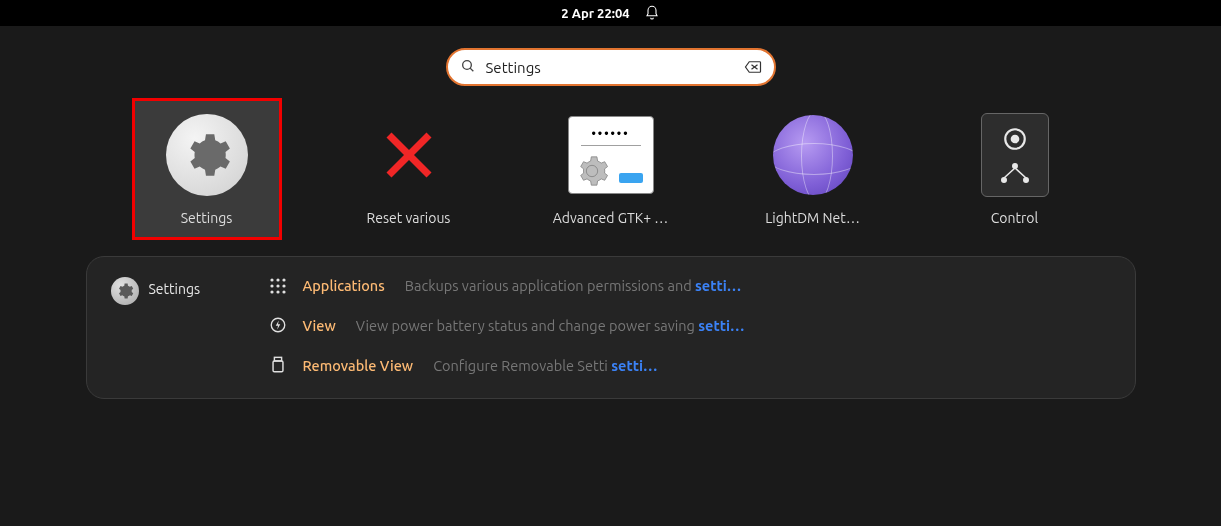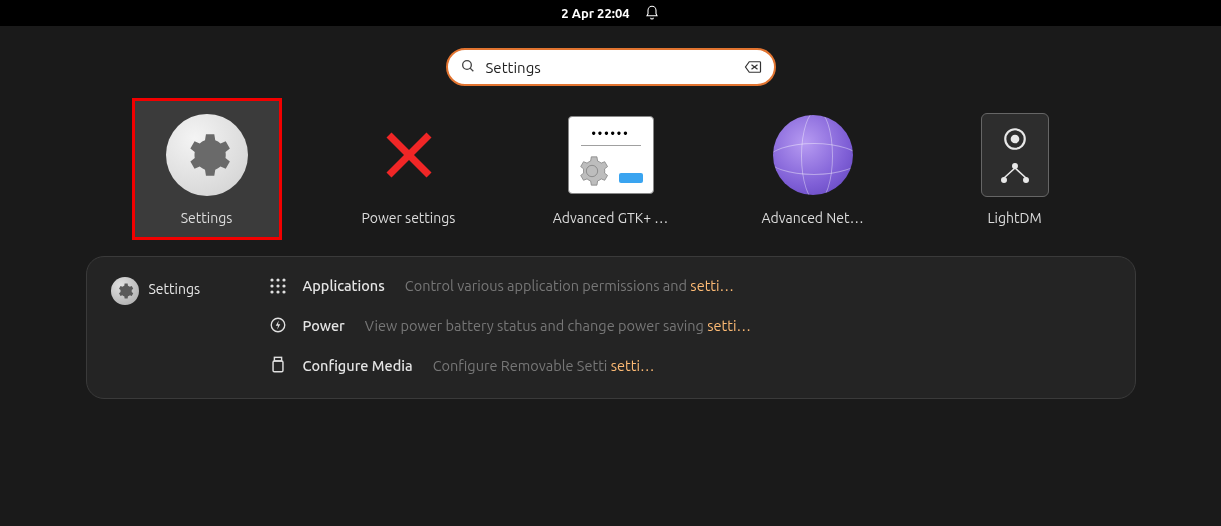--- a/index.html
+++ b/index.html
@@ -142,23 +142,23 @@
   }
   .results-left .mini-gear-btn {
     width: 28px; height: 28px; border-radius:50%;
     background: radial-gradient(circle at 35% 30%, #e0e0e0, #a8a8a8);
     display:flex; align-items:center; justify-content:center;
   }
   .results-left-label { font-size: 14px; color: #e8e8e8; padding-top: 4px;}
   .results-list { flex:1; display:flex; flex-direction:column; gap: 22px; }
   .result-row { display:flex; align-items:center; gap: 14px; font-size: 14.5px; }
   .result-row .row-icon { width: 22px; display:flex; justify-content:center; color:#e0e0e0;}
-  .result-row .title { color:#e5e5e5; font-weight:500; }
+  .result-row .title { color:#fdba74; font-weight:500; }
   .result-row .desc { color:#777; margin-left: 6px; }
-  .result-row .desc b { color:#fdba74; font-weight:400;}
+  .result-row .desc b { color:#3b82f6; font-weight:700;}
 </style>
 </head>
 <body>
 
 <div class="topbar">
   <div class="topbar-clock">
     <span>2 Apr  22:04</span>
     <span class="bell-icon">
       <svg width="16" height="16" viewBox="0 0 24 24" fill="none" stroke="#fff" stroke-width="1.6">
         <path d="M6 8a6 6 0 1 1 12 0v5l1.5 3h-15L6 13z"></path>
@@ -201,21 +201,21 @@
     </div>
     <span class="label">Settings</span>
   </div>
 
   <div class="app-cell">
     <div class="app-icon cross-icon">
       <svg viewBox="0 0 24 24">
           <path fill="#f02626" d="M5 3l7 7 7-7 2 2-7 7 7 7-2 2-7-7-7 7-2-2 7-7-7-7z"></path>
         </svg>
     </div>
-    <span class="label">Power settings</span>
+    <span class="label">Reset various</span>
   </div>
 
   <div class="app-cell">
     <div class="app-icon">
       <div class="netgear-box">
         <div class="pwd">••••••</div>
         <div class="line"></div>
         <div class="btn"></div>
         <span class="mini-gear">
           <svg width="34" height="34" viewBox="0 0 24 24" fill="#bdbdbd" stroke="#7a7a7a" stroke-width="0.5">
@@ -224,39 +224,39 @@
         </span>
       </div>
     </div>
     <span class="label">Advanced GTK+ …</span>
   </div>
 
   <div class="app-cell">
     <div class="app-icon">
       <div class="adv-net"></div>
     </div>
-    <span class="label">Advanced Net…</span>
+    <span class="label">LightDM Net…</span>
   </div>
 
   <div class="app-cell">
     <div class="app-icon">
       <div class="backups-tile">
         <svg width="26" height="26" viewBox="0 0 24 24" fill="none" stroke="#e8e8e8" stroke-width="2">
           <circle cx="12" cy="12" r="9"></circle>
             <circle cx="12" cy="12" r="3" fill="#e8e8e8"></circle>
         </svg>
         <svg width="30" height="22" viewBox="0 0 30 22" stroke="#e8e8e8" stroke-width="1.6" fill="none">
           <circle cx="15" cy="4" r="2.2" fill="#e8e8e8"></circle>
           <circle cx="4" cy="18" r="2.2" fill="#e8e8e8"></circle>
           <circle cx="26" cy="18" r="2.2" fill="#e8e8e8"></circle>
           <path d="M15 6 L4 16 M15 6 L26 16"></path>
         </svg>
       </div>
     </div>
-    <span class="label">LightDM</span>
+    <span class="label">Control</span>
   </div>
 
 </div>
 
 <div class="results-panel">
   <div class="results-left">
     <span class="mini-gear-btn">
       <svg width="18" height="18" viewBox="0 0 24 24" fill="#5a5a5a">
         <path d="M12 8a4 4 0 1 0 0 8 4 4 0 0 0 0-8zm9 4c0-.5-.04-.98-.12-1.47l2.1-1.64-2-3.46-2.48 1a8.9 8.9 0 0 0-2.54-1.47L15.5 2h-4l-.46 2.96A8.9 8.9 0 0 0 8.5 6.43l-2.48-1-2 3.46 2.1 1.64A8.9 8.9 0 0 0 6 12c0 .5.04.98.12 1.47l-2.1 1.64 2 3.46 2.48-1a8.9 8.9 0 0 0 2.54 1.47L11.5 22h4l.46-2.96a8.9 8.9 0 0 0 2.54-1.47l2.48 1 2-3.46-2.1-1.64c.08-.49.12-.97.12-1.47z"></path>
       </svg>
@@ -275,45 +275,45 @@
           <circle cx="2" cy="8" r="1.6"></circle>
             <circle cx="8" cy="8" r="1.6"></circle>
             <circle cx="14" cy="8" r="1.6"></circle>
           <circle cx="2" cy="14" r="1.6"></circle>
             <circle cx="8" cy="14" r="1.6"></circle>
             <circle cx="14" cy="14" r="1.6"></circle>
         </svg>
       </span>
       <span class="title">Applications</span>
       <span class="desc">
-        <span>Control various application permissions and </span><b>setti…</b>
+        <span>Backups various application permissions and </span><b>setti…</b>
       </span>
     </div>
 
     <div class="result-row">
       <span class="row-icon">
         <svg width="18" height="18" viewBox="0 0 24 24" fill="none" stroke="#e0e0e0" stroke-width="1.8">
           <circle cx="12" cy="12" r="9"></circle>
             <path d="M13 6l-4 7h3l-1 5 4-7h-3z" fill="#e0e0e0" stroke="none"></path>
         </svg>
       </span>
-      <span class="title">Power</span>
+      <span class="title">View</span>
       <span class="desc">
         <span>View power battery status and change power saving </span><b>setti…</b>
       </span>
     </div>
 
     <div class="result-row">
       <span class="row-icon">
         <svg width="16" height="18" viewBox="0 0 16 20" fill="none" stroke="#e0e0e0" stroke-width="1.6">
           <rect x="4" y="1.5" width="8" height="4"></rect>
             <rect x="2.5" y="5.5" width="11" height="12" rx="1.5"></rect>
         </svg>
       </span>
-      <span class="title">Configure Media</span>
+      <span class="title">Removable View</span>
       <span class="desc">
         <span>Configure Removable Setti </span><b>setti…</b>
       </span>
     </div>
 
 
   </div>
 </div>
 
 </body></html>

